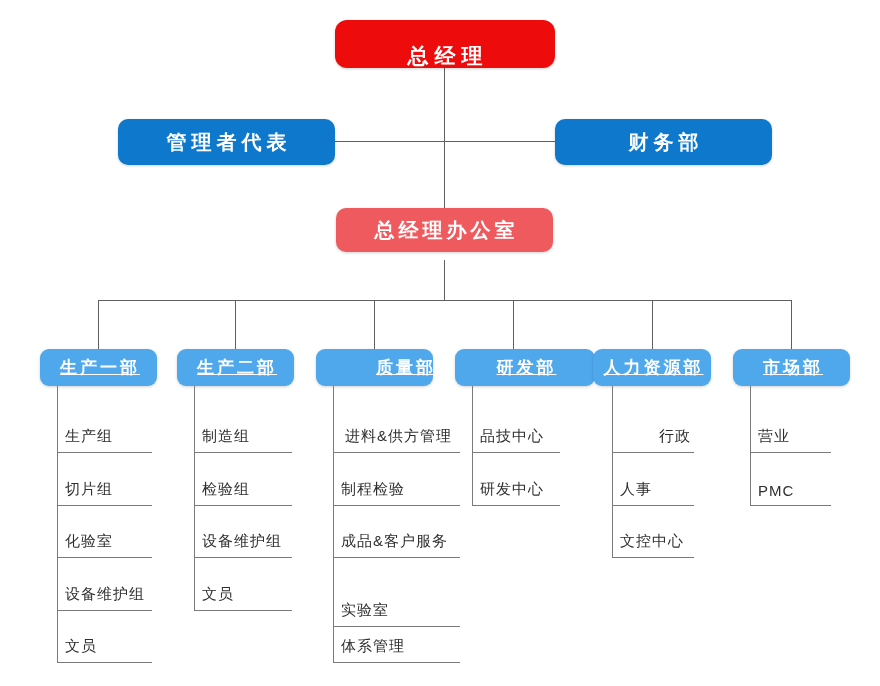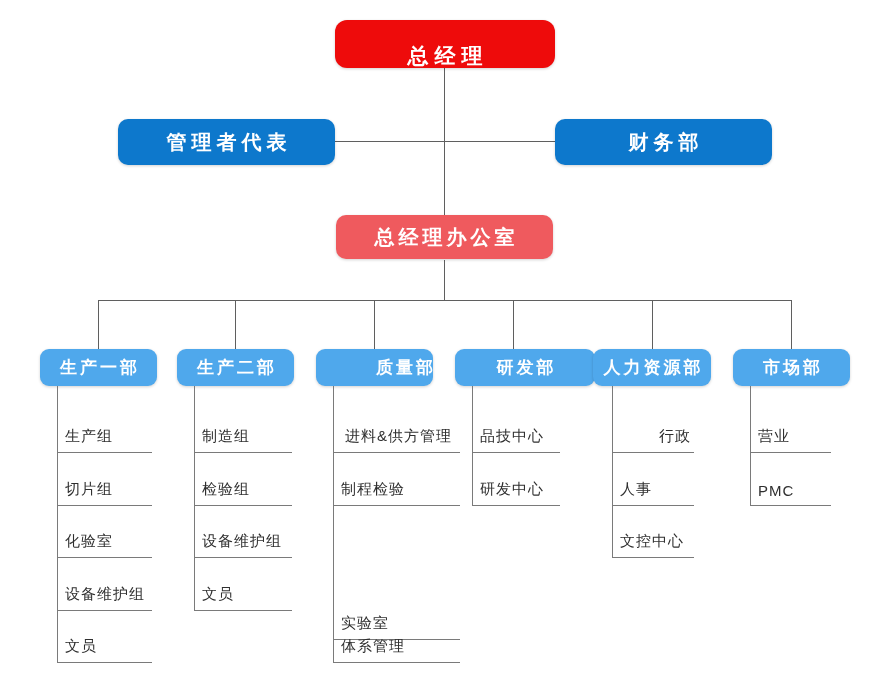--- a/index.html
+++ b/index.html
@@ -11,21 +11,21 @@
         color:#ffffff;font-weight:bold;box-sizing:border-box;
         box-shadow:0 1px 3px rgba(0,0,0,0.18);}
   .node span{white-space:nowrap;}
   .node-root{background:#ee0b0b;border-radius:12px;font-size:21px;letter-spacing:6px;}
   .node-root span{margin-right:-6px;margin-top:24px;}
   .node-lv2{background:#0d78cc;border-radius:10px;font-size:20px;letter-spacing:5px;}
   .node-lv2 span{margin-right:-5px;}
   .node-office{background:#ef5a5e;border-radius:10px;font-size:20px;letter-spacing:4px;}
   .node-office span{margin-right:-4px;}
   .node-dept{background:#4fa8ec;border-radius:9px;font-size:17px;letter-spacing:3px;}
-  .node-dept span{margin-right:-3px;}
+  .node-dept span{margin-right:-3px;text-decoration:underline;}
 
   
   .line{position:absolute;background:#5f5f5f;}
   .spine{position:absolute;width:1px;background:#7a7a7a;}
 
   
   .item{position:absolute;height:32px;box-sizing:border-box;
         border-bottom:1px solid #7a7a7a;display:flex;align-items:flex-end;
         padding:0 0 6px 8px;font-size:15px;color:#2f2f2f;white-space:nowrap;
         letter-spacing:1px;}
@@ -50,21 +50,21 @@
     <span>总经理</span>
   </div>
 
   <div class="node node-lv2" style="left:118px;top:119px;width:217px;height:46px;">
     <span>管理者代表</span>
   </div>
   <div class="node node-lv2" style="left:555px;top:119px;width:217px;height:46px;">
     <span>财务部</span>
   </div>
 
-  <div class="node node-office" style="left:336px;top:215px;width:217px;height:44px;">
+  <div class="node node-office" style="left:336px;top:208px;width:217px;height:44px;">
     <span>总经理办公室</span>
   </div>
 
   <div class="node node-dept" style="left:40px;top:349px;width:117px;height:37px;">
     <span>生产一部</span>
   </div>
   <div class="node node-dept" style="left:177px;top:349px;width:117px;height:37px;">
     <span>生产二部</span>
   </div>
   <div class="node node-dept" style="left:316px;top:349px;width:117px;height:37px;justify-content:flex-end;">
@@ -115,21 +115,24 @@
   <div class="item" style="left:194px;top:579px;width:98px;">
       <span>文员</span>
     </div>
 
   <div class="item" style="left:333px;top:421px;width:127px;padding-left:12px;">
       <span>进料&amp;供方管理</span>
     </div>
   <div class="item" style="left:333px;top:474px;width:127px;">
       <span>制程检验</span>
     </div>
-  <div class="item" style="left:333px;top:608px;width:127px;">
+  <div class="item" style="left:333px;top:526px;width:127px;">
+      <span>成品&amp;客户服务</span>
+    </div>
+  <div class="item" style="left:333px;top:595px;width:127px;">
       <span>实验室</span>
     </div>
   <div class="item" style="left:333px;top:631px;width:127px;">
       <span>体系管理</span>
     </div>
 
   <div class="item" style="left:472px;top:421px;width:88px;text-align:center;">
       <span>品技中心</span>
     </div>
   <div class="item" style="left:472px;top:474px;width:88px;">

